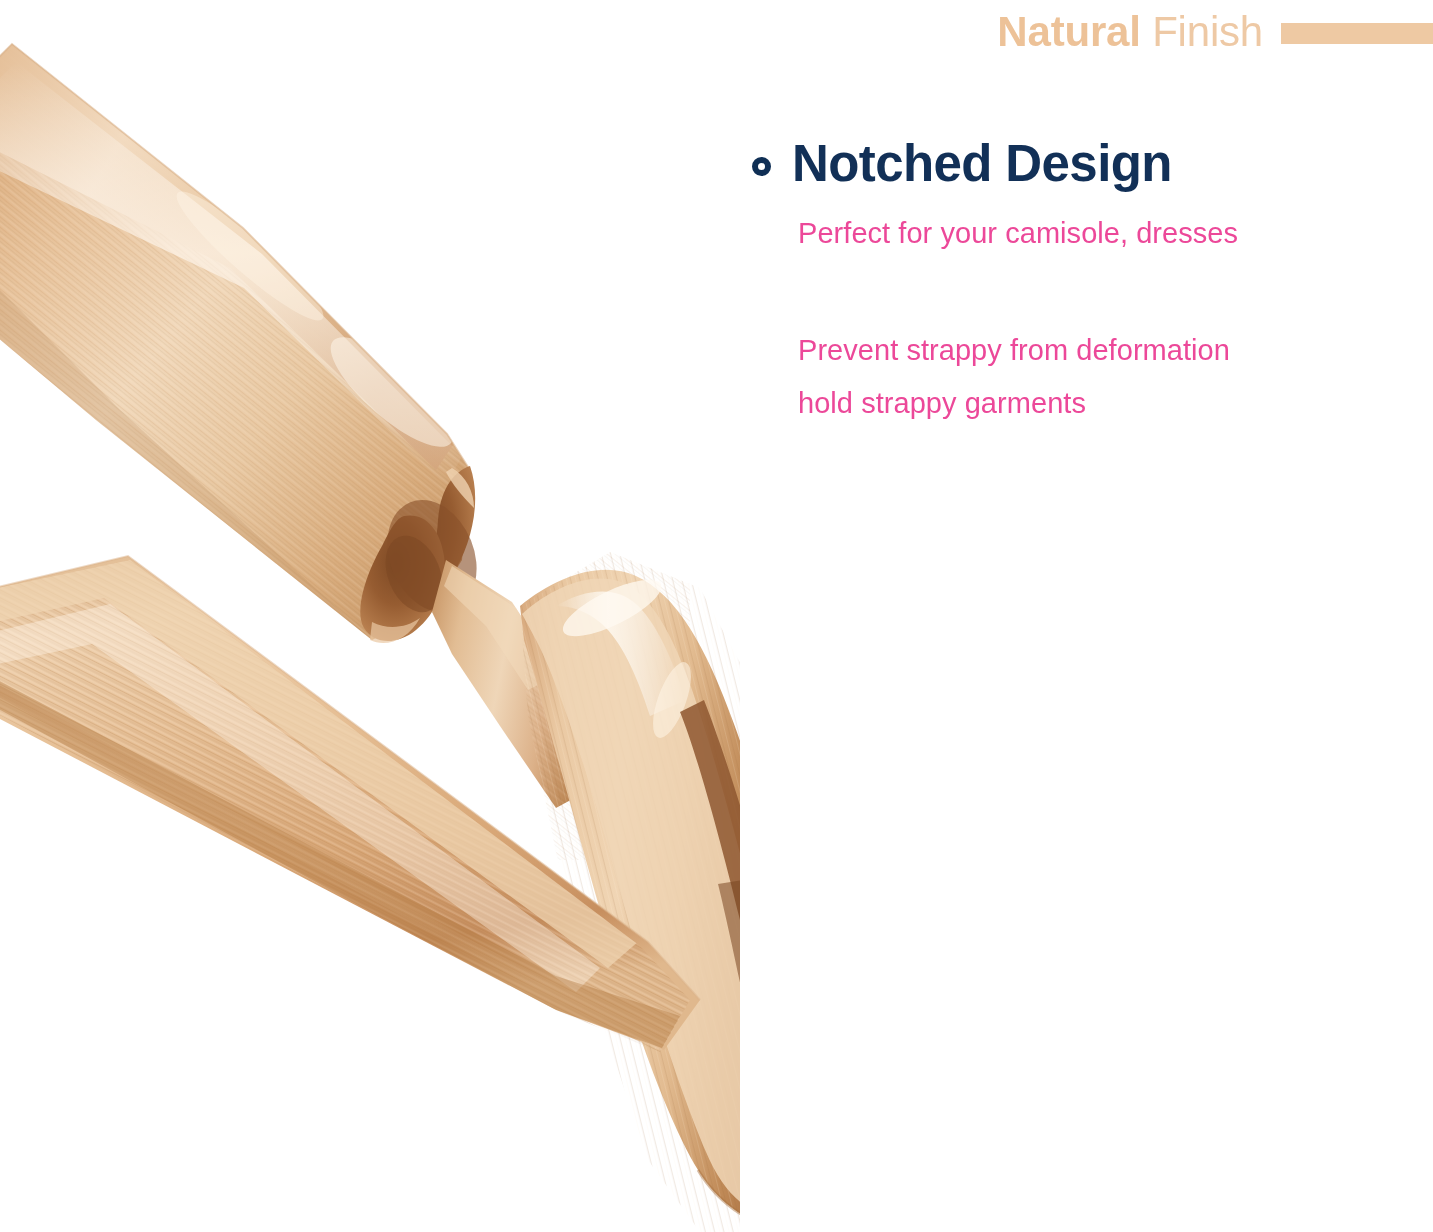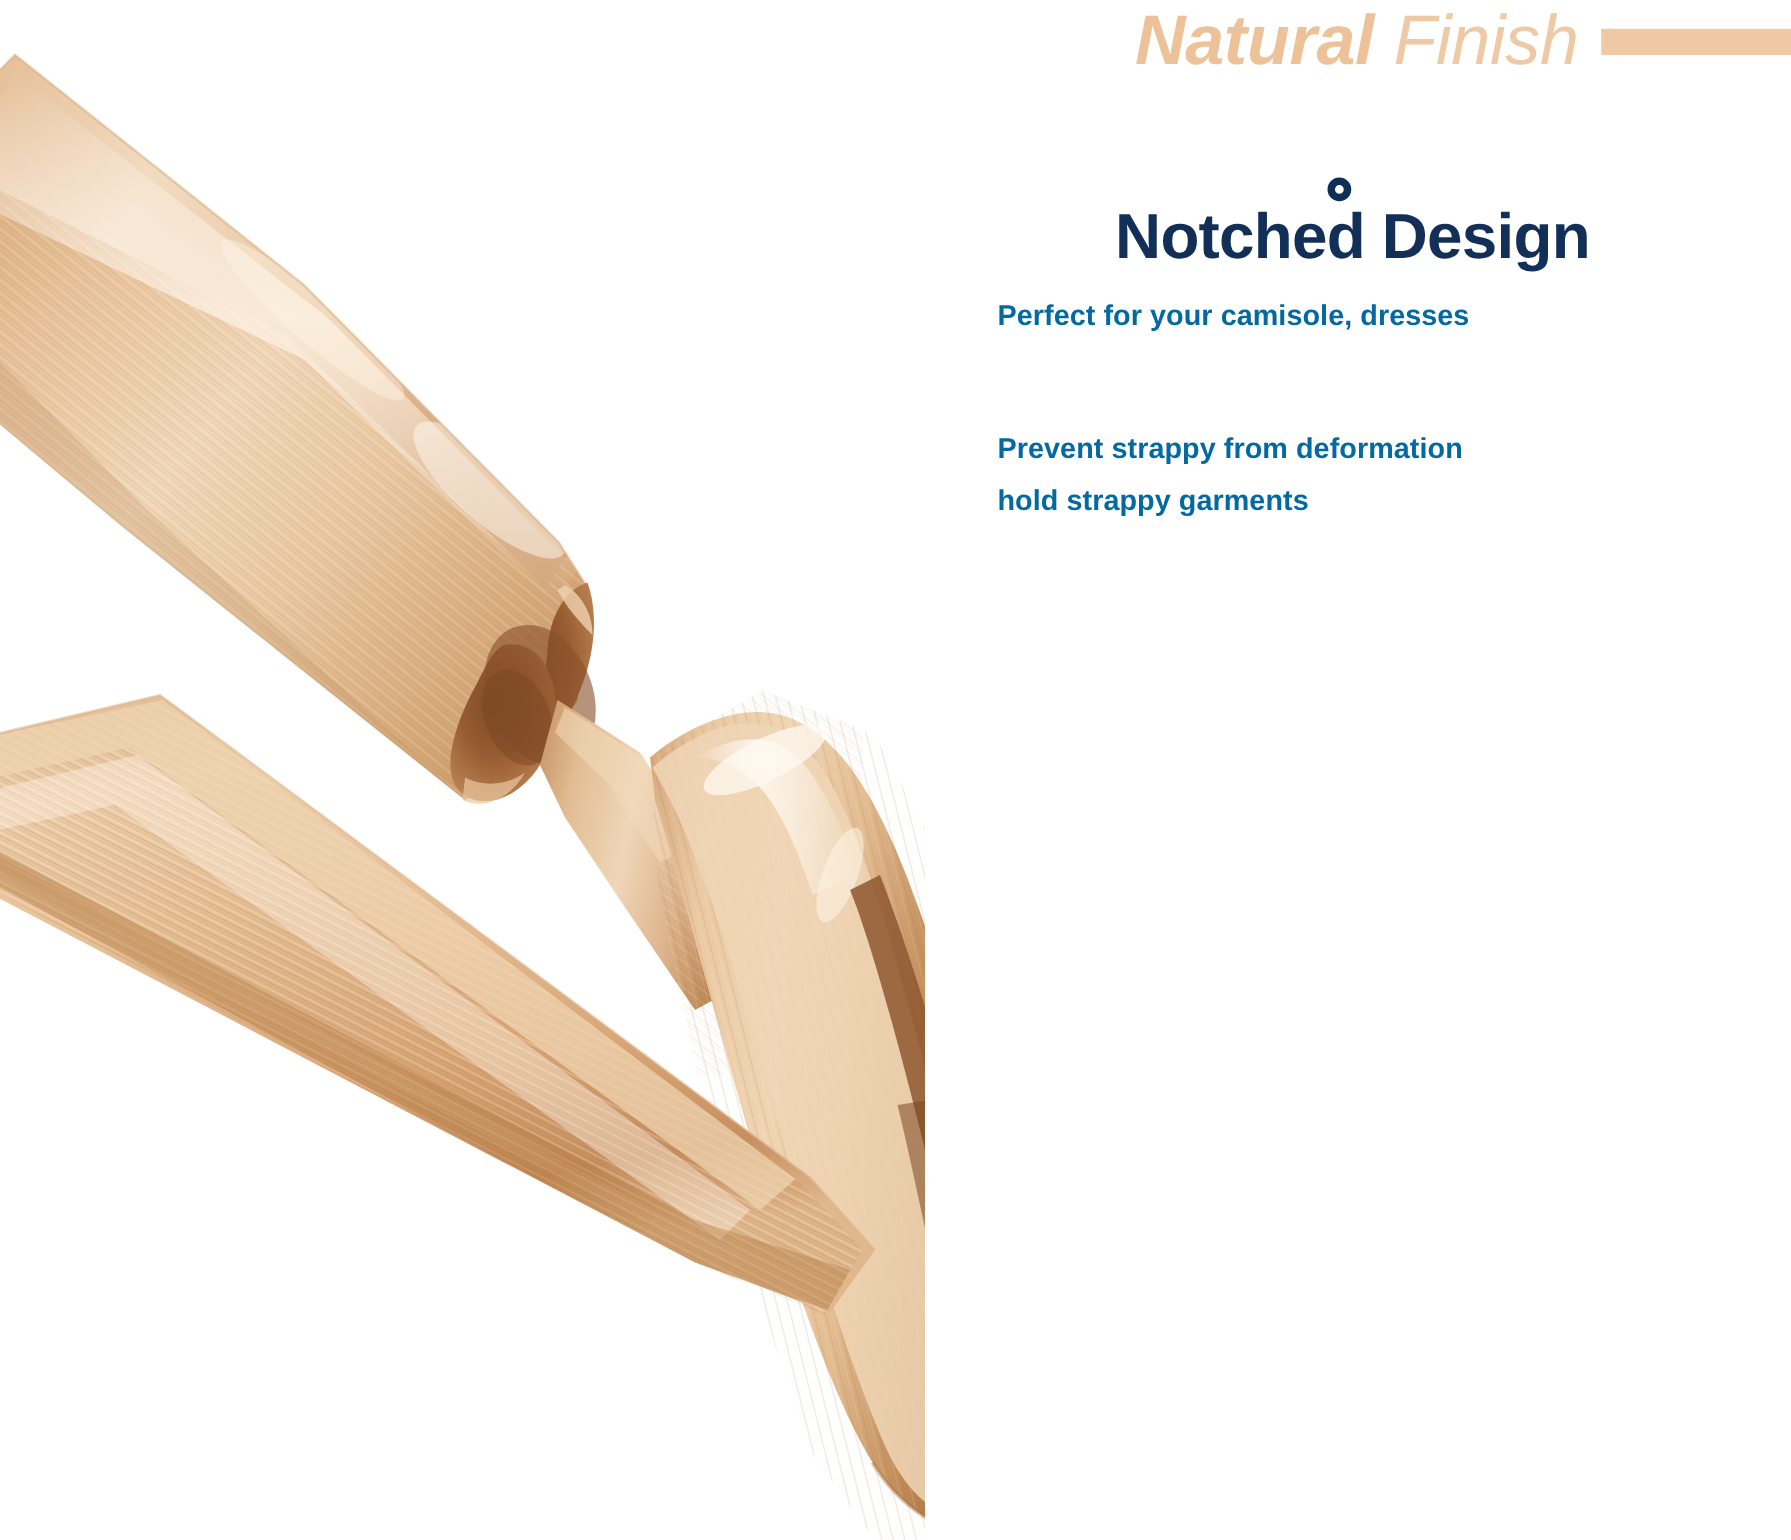--- a/index.html
+++ b/index.html
@@ -24,26 +24,25 @@
     position: absolute;
     top: 0px;
     left: 0px;
     width: 1433px;
     height: 62px;
     display: flex;
     align-items: center;
     justify-content: flex-end;
   }
   .header-title {
-    font-size: 56px;
+    font-size: 42px;
     letter-spacing: -0.2px;
     white-space: nowrap;
     line-height: 1;
     padding-top: 2px;
-    font-style: italic;
   }
   .header-title .hl-bold {
     font-weight: bold;
     color: #edc298;
   }
   .header-title .hl-light {
     font-weight: normal;
     color: #eec9a5;
   }
   .header-rule {
@@ -64,21 +63,20 @@
   .feature-block {
     position: relative;
     margin-bottom: 64px;
   }
   .feature-block:last-child {
     margin-bottom: 0;
   }
   .feature-head-row {
     display: flex;
     align-items: center;
-    flex-direction: column;
   }
   .bullet-ring {
     width: 19px;
     height: 19px;
     border-radius: 50%;
     border: 6px solid #0f2f55;
     box-sizing: border-box;
     flex: 0 0 auto;
     margin-right: 21px;
     margin-top: 6px;
@@ -89,26 +87,25 @@
     color: #123057;
     letter-spacing: -0.6px;
     line-height: 1.08;
     white-space: nowrap;
   }
   .feature-lines {
     margin-left: 46px;
     margin-top: 16px;
   }
   .feature-line {
-    font-size: 23px;
-    color: #0369a1;
+    font-size: 29px;
+    color: #ec4899;
     line-height: 1.82;
     letter-spacing: 0.05px;
     white-space: nowrap;
-    font-weight: bold;
   }
 
   
   .photo {
     position: absolute;
     left: 0;
     top: 0;
     width: 740px;
     height: 1232px;
     overflow: hidden;

